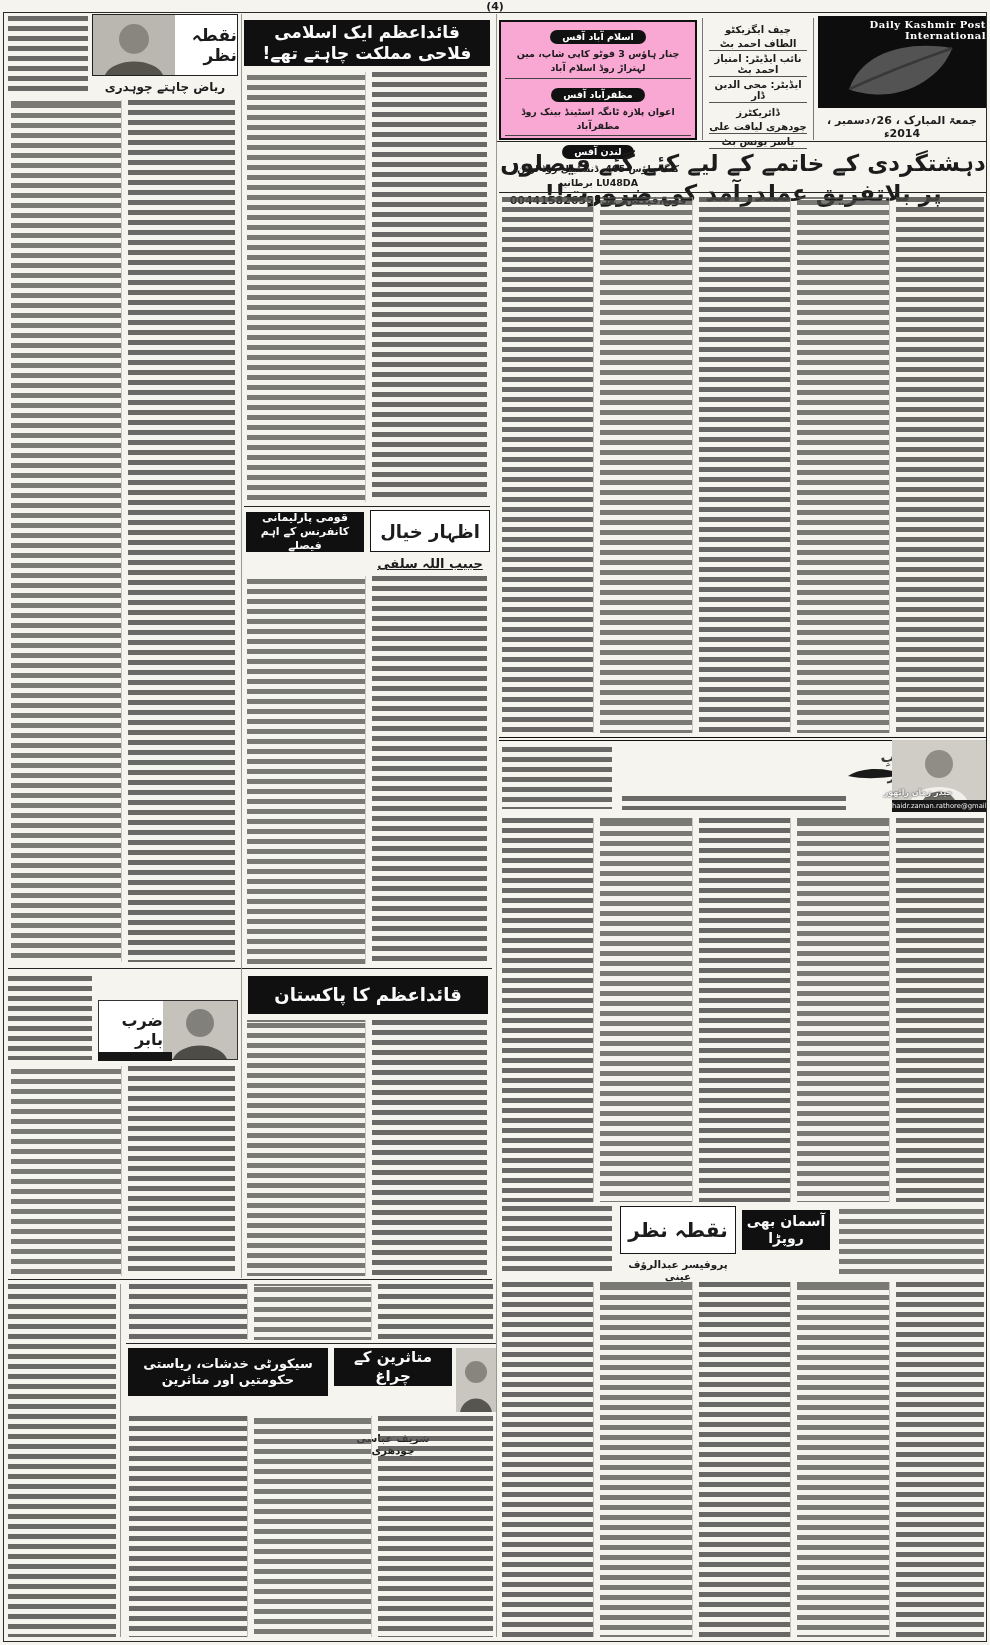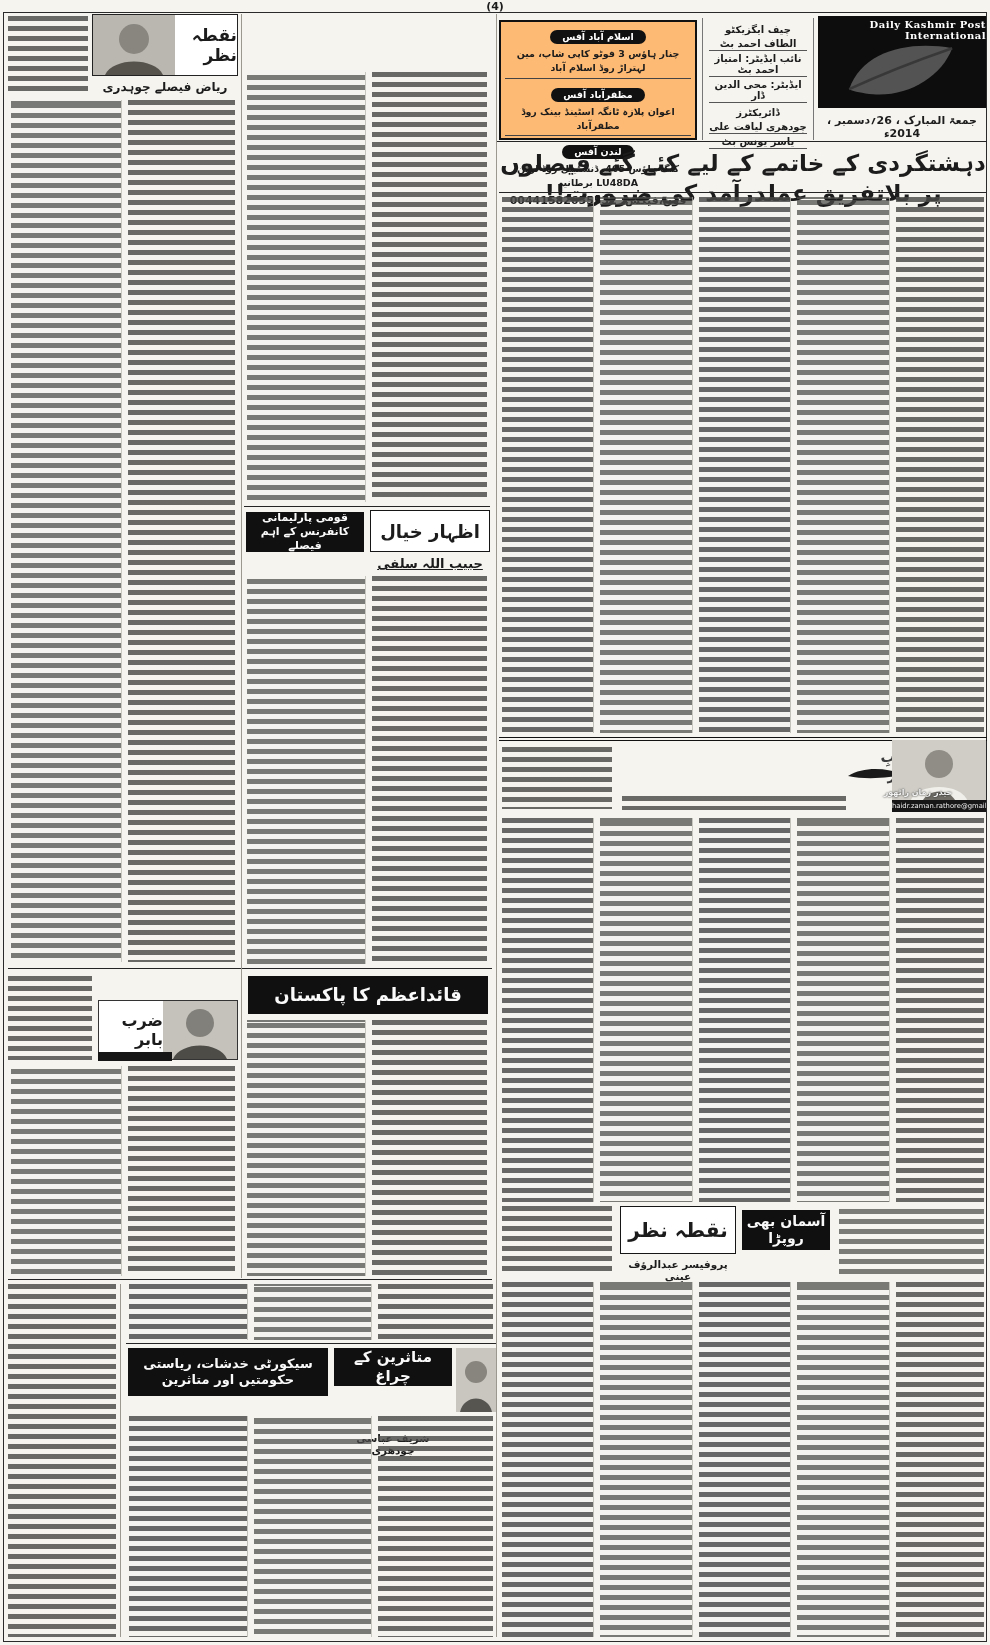--- a/index.html
+++ b/index.html
@@ -46,21 +46,21 @@
 </style>
 </head>
 <body>
 
 <div id="page">
 
   <div class="abs pagenum" style="left:0;top:0;width:990px;">(4)</div>
 
   <div class="abs frame" style="left:3px;top:12px;width:984px;height:1630px;"></div>
 
-  <div class="abs" style="left:499px;top:20px;width:198px;height:120px;border:2px solid #111;background:#fdba74;text-align:center;padding:3px 2px;">
+  <div class="abs" style="left:499px;top:20px;width:198px;height:120px;border:2px solid #111;background:#f9a8d4;text-align:center;padding:3px 2px;">
     <span class="pill">اسلام آباد آفس</span>
     <div class="addr">چنار ہاؤس 3 فوٹو کاپی شاپ، مین لہتراڑ روڈ اسلام آباد</div>
     <span class="pill">مظفرآباد آفس</span>
     <div class="addr">اعوان پلازہ ٹانگہ اسٹینڈ بینک روڈ مظفرآباد</div>
     <span class="pill">لندن آفس</span>
     <div class="addr" style="border-bottom:none;margin-bottom:1px;">کنگ ہاؤس 405، ڈنسٹیبل روڈ لوٹن LU48DA برطانیہ</div>
     <div style="font-size:11px;font-weight:bold;direction:rtl;">فون،فیکس: 00441582655532</div>
   </div>
 
   <div class="abs" style="left:702px;top:18px;width:112px;height:122px;border-left:1px solid #777;border-right:1px solid #777;padding-top:2px;">
@@ -155,21 +155,21 @@
       <span class="callig" style="font-size:17px;">نقطہ نظر</span>
     </div>
     <div class="photo" style="width:82px;height:60px;">
       <svg viewBox="0 0 82 60" preserveAspectRatio="none">
         <rect width="82" height="60" fill="#b9b7b0"></rect>
         <circle cx="41" cy="24" r="15" fill="#88867f"></circle>
         <path d="M12 60 C20 42, 62 42, 70 60 Z" fill="#55534c"></path>
       </svg>
     </div>
   </div>
-  <div class="abs byline" style="left:92px;top:80px;width:146px;font-size:12px;">ریاض فیصلے چوہدری</div>
+  <div class="abs byline" style="left:92px;top:80px;width:146px;font-size:12px;">ریاض چاہتے چوہدری</div>
 
   <div class="abs cols" style="left:8px;top:100px;width:230px;height:862px;">
     <div class="c tx"></div>
     <div class="c tx tx2"></div>
   </div>
 
   <div class="abs hr" style="left:8px;top:968px;width:484px;height:1px;"></div>
 
   <div class="abs tx" style="left:8px;top:976px;width:84px;height:84px;"></div>
   <div class="abs" style="left:98px;top:1000px;width:140px;height:60px;display:flex;background:#fff;border:1px solid #333;">
@@ -184,20 +184,21 @@
       <span class="callig" style="font-size:16px;">ضرب بابر</span>
     </div>
   </div>
   <div class="abs" style="left:98px;top:1052px;width:74px;height:9px;background:#161616;"></div>
 
   <div class="abs cols" style="left:8px;top:1066px;width:230px;height:210px;">
     <div class="c tx"></div>
     <div class="c tx tx2"></div>
   </div>
 
+  <div class="abs bar" style="left:244px;top:20px;width:246px;height:46px;font-size:17px;padding:0 6px;">قائداعظم ایک اسلامی فلاحی مملکت چاہتے تھے!</div>
   <div class="abs cols" style="left:244px;top:72px;width:246px;height:430px;">
     <div class="c tx"></div>
     <div class="c tx tx2"></div>
   </div>
 
   <div class="abs hr" style="left:244px;top:506px;width:246px;height:1px;"></div>
   <div class="abs bar" style="left:246px;top:512px;width:118px;height:40px;font-size:11px;padding:0 4px;">قومی پارلیمانی کانفرنس کے اہم فیصلے</div>
   <div class="abs callig-box" style="left:370px;top:510px;width:120px;height:42px;">
     <span class="callig" style="font-size:18px;">اظہار خیال</span>
   </div>

